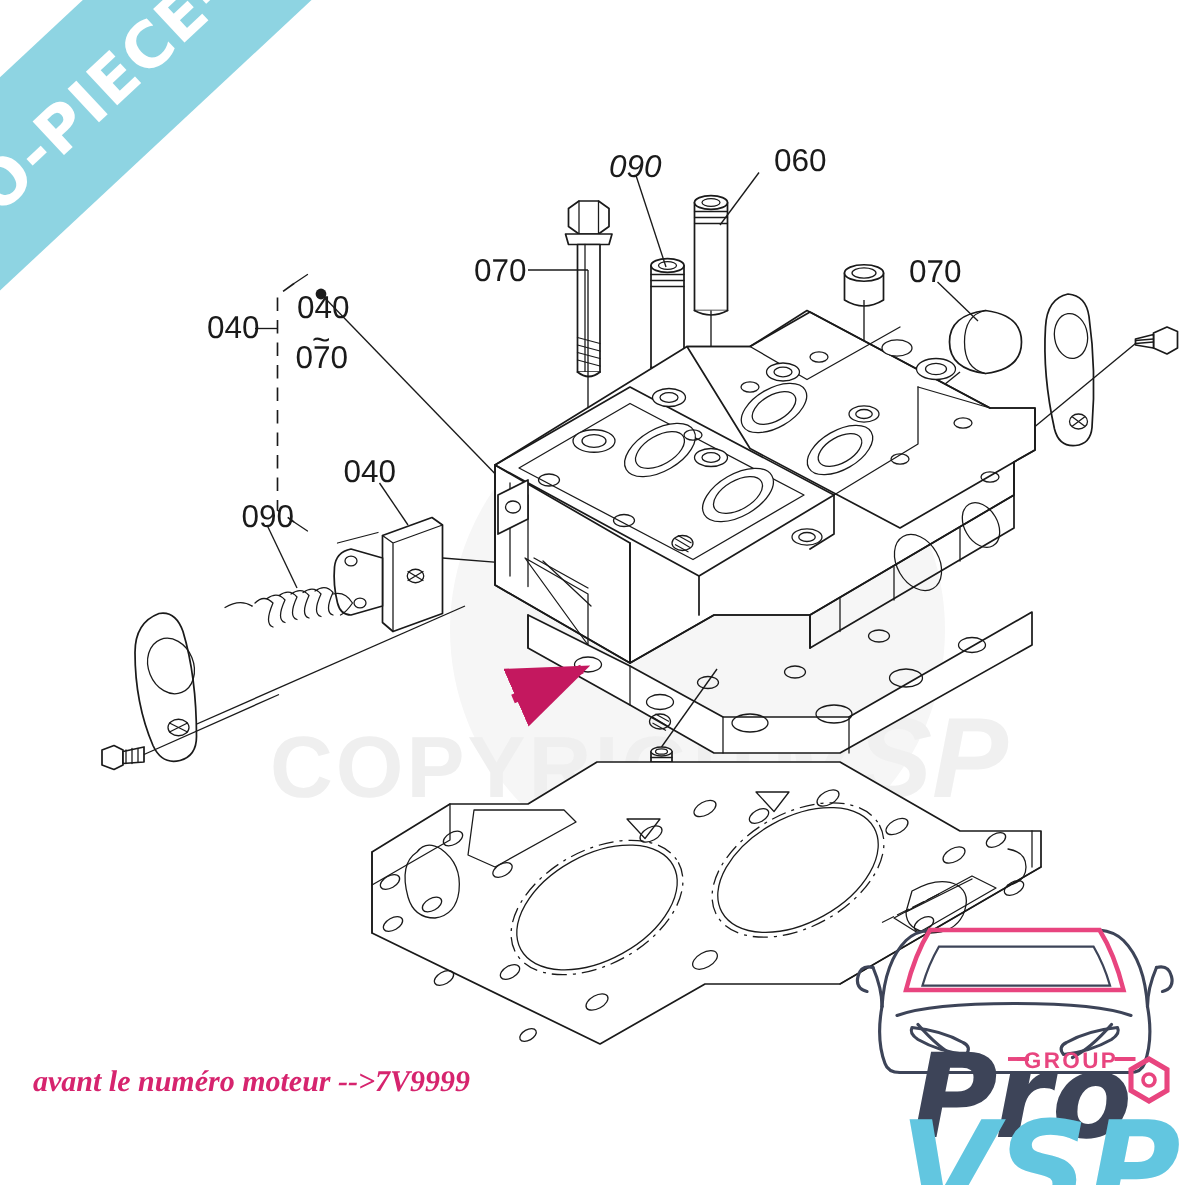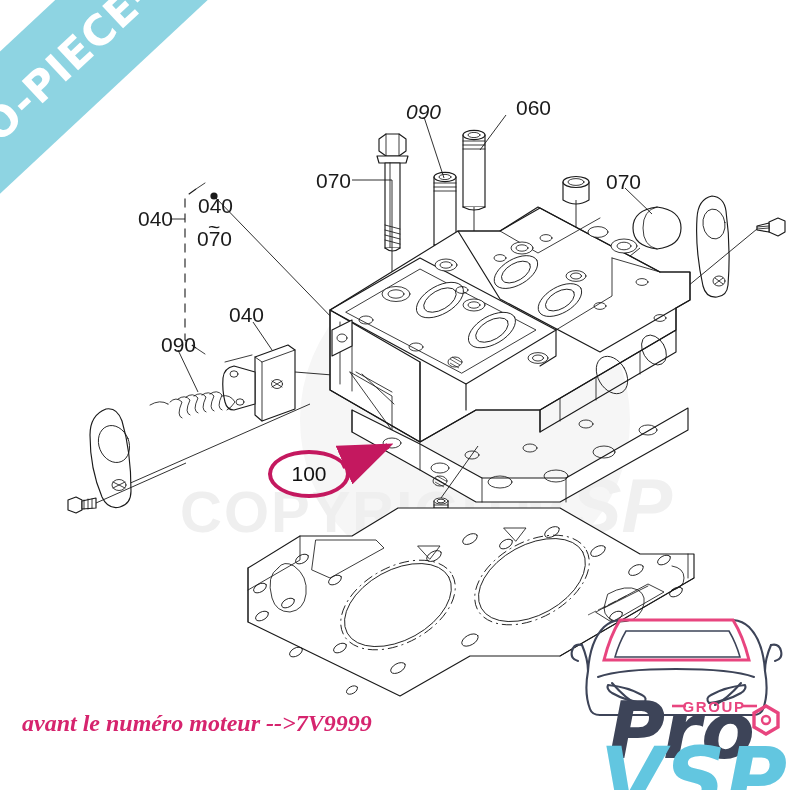--- a/index.html
+++ b/index.html
@@ -57,21 +57,21 @@
     border:4px solid #c4185f;border-radius:50%;
     display:flex;align-items:center;justify-content:center;
     background:transparent;
   }
   .hl-100 span{font-size:21px;color:#111;font-family:"Liberation Sans",sans-serif;}
 
   
   .caption{
     position:absolute;left:22px;top:710px;z-index:9;
     font-family:"Liberation Serif",serif;font-style:italic;font-weight:bold;
-    font-size:24px;color:#d6246e;white-space:nowrap;
+    font-size:20px;color:#d6246e;white-space:nowrap;
   }
 
   
   #logo{position:absolute;left:560px;top:575px;width:235px;height:215px;z-index:9;}
 </style>
 </head>
 <body>
 
 <div id="stage">
 
@@ -391,23 +391,20 @@
   <div class="lbl" style="left:208px;top:215px;">~</div>
   <div class="lbl" style="left:197px;top:227px;">070</div>
 
   <div class="lbl" style="left:316px;top:169px;">070</div>
   <div class="lbl" style="left:406px;top:100px;font-style:italic;">090</div>
   <div class="lbl" style="left:516px;top:96px;">060</div>
   <div class="lbl" style="left:606px;top:170px;">070</div>
   <div class="lbl" style="left:229px;top:303px;">040</div>
   <div class="lbl" style="left:161px;top:333px;">090</div>
 
-  <div class="hl-100">
-    <span>100</span>
-  </div>
 
   <div class="caption">avant le numéro moteur --&gt;7V9999</div>
 
   <svg id="logo" viewBox="0 0 235 215">
     <g fill="none" stroke="#3d4458" stroke-width="2.1" stroke-linecap="round" stroke-linejoin="round">
       <path d="M28,96 q2,-30 16,-44 q6,-6 16,-7"></path>
       <path d="M205,96 q-2,-30 -16,-44 q-6,-6 -16,-7"></path>
       <path d="M28,96 q-4,22 2,38 q2,6 10,6 M205,96 q4,22 -2,38 q-2,6 -10,6"></path>
       <path d="M40,140 L193,140"></path>
       <path d="M38,102 q22,-8 78,-8 q56,0 78,8"></path>

